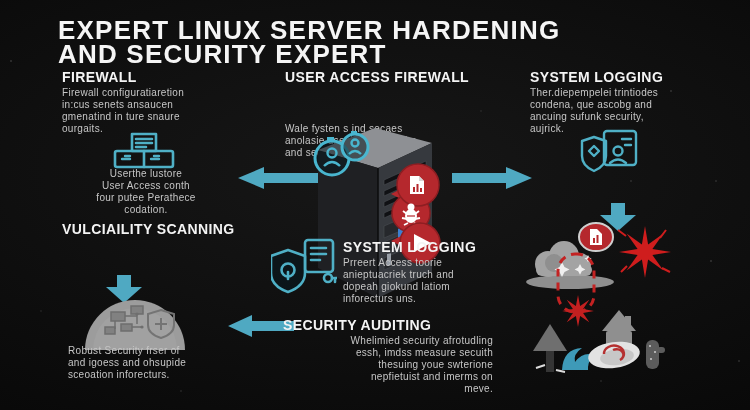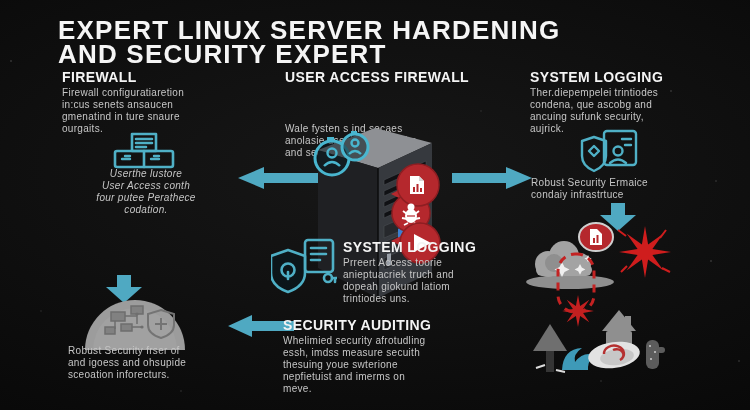--- a/index.html
+++ b/index.html
@@ -19,21 +19,21 @@
       728px 300px rgba(255,255,255,.14), 290px 15px rgba(255,255,255,.07),
       705px 120px rgba(255,255,255,.12), 455px 395px rgba(255,255,255,.10);
   }
   .abs { position:absolute; }
   .title { left:58px; top:18px; color:#f5f5f5; font-weight:bold; font-size:26px;
            line-height:24px; letter-spacing:1.2px; white-space:nowrap; }
   .h-section { position:absolute; color:#f4f4f4; font-weight:bold; font-size:14px;
                letter-spacing:.4px; white-space:nowrap; }
   .body { position:absolute; color:#c6c6c6; font-size:10px; line-height:12px;
           letter-spacing:.3px; white-space:pre-line; }
-  .body.center { text-align:center;font-style:italic; }
+  .body.center { text-align:center; }
   svg { display:block; }
 </style>
 </head>
 <body>
 
 <div class="canvas">
   <div class="stars"></div>
 
   <div class="abs title">
     <div>EXPERT LINUX SERVER HARDENING</div>
@@ -95,20 +95,21 @@
       <g stroke="#747474" stroke-width="2" fill="none">
         <path d="M76 14 l13 4 v11 q0 9 -13 13 q-13 -4 -13 -13 v-11 Z"></path>
         <path d="M76 22 v12 M70 28 h12"></path>
       </g>
     </svg>
   </div>
   <div class="body" style="left:68px; top:345px; width:190px;">Robust Security frser of
 and igoess and ohsupide
 sceoation inforecturs.</div>
 
+  <div class="h-section" style="left:62px; top:221px;">VULCIAILITY SCANNING</div>
 
   <div class="abs" style="left:238px; top:166px;">
     <svg width="82" height="24" viewBox="0 0 82 24">
       <polygon points="0,12 26,1 26,7 82,7 82,17 26,17 26,23" fill="#4fa9c2"></polygon>
     </svg>
   </div>
   <div class="abs" style="left:452px; top:166px;">
     <svg width="80" height="24" viewBox="0 0 80 24">
       <polygon points="80,12 54,1 54,7 0,7 0,17 54,17 54,23" fill="#4fa9c2"></polygon>
     </svg>
@@ -185,22 +186,20 @@
       <g fill="none" stroke="#4fb0c6" stroke-width="2.4" stroke-linejoin="round" stroke-linecap="round">
         <rect x="24" y="2" width="32" height="34" rx="3"></rect>
         <path d="M42 10h9M45 16h6"></path>
         <circle cx="38" cy="22" r="4.5"></circle>
         <path d="M30 34 Q38 27 46 34"></path>
         <path d="M14 8 L26 12 V27 Q26 37 14 42 Q2 37 2 27 V12 Z"></path>
         <path d="M14 17 l5 5 -5 5 -5 -5 Z"></path>
       </g>
     </svg>
   </div>
-  <div class="body" style="left:531px; top:177px; width:170px;">Robust Security Ermaice
-condaiy infrastrtuce</div>
   <div class="abs" style="left:600px; top:203px;">
     <svg width="36" height="28" viewBox="0 0 36 28">
       <polygon points="11,0 25,0 25,12 36,12 18,28 0,12 11,12" fill="#4fa9c2"></polygon>
     </svg>
   </div>
 
   <div class="abs" style="left:271px; top:238px;">
     <svg width="66" height="56" viewBox="0 0 66 56">
       <g fill="none" stroke="#4fb0c6" stroke-width="2.6" stroke-linejoin="round" stroke-linecap="round">
         <rect x="34" y="2" width="28" height="32" rx="3"></rect>
@@ -210,29 +209,29 @@
         <path d="M17 12 L34 18 V35 Q34 48 17 54 Q0 48 0 35 V18 Z" fill="rgba(8,26,32,0.55)"></path>
         <circle cx="17" cy="32" r="6.5"></circle>
         <path d="M17 34 v7"></path>
       </g>
     </svg>
   </div>
   <div class="h-section" style="left:343px; top:239px;">SYSTEM LOGGING</div>
   <div class="body" style="left:343px; top:257px; width:160px;">Prreert Access toorie
 anieptuacriek truch and
 dopeah giokund latiom
-trintiodes uns.</div>
+inforecturs uns.</div>
 
   <div class="abs" style="left:228px; top:314px;">
     <svg width="66" height="24" viewBox="0 0 66 24">
       <polygon points="0,12 24,1 24,7 66,7 66,17 24,17 24,23" fill="#4fa9c2"></polygon>
     </svg>
   </div>
   <div class="h-section" style="left:283px; top:317px;">SECURITY AUDITING</div>
-  <div class="body" style="left:283px; top:335px; width:210px;">Whelimied security afrotudling
+  <div class="body" style="left:283px; top:335px; width:210px;text-align:right;">Whelimied security afrotudling
 essh, imdss measure secuith
 thesuing youe swterione
 nepfietuist and imerms on
 meve.</div>
 
   <div class="abs" style="left:518px; top:218px;">
     <svg width="175" height="165" viewBox="0 0 175 165">
 
       <ellipse cx="52" cy="64" rx="44" ry="7" fill="#8f8f8f"></ellipse>
 

